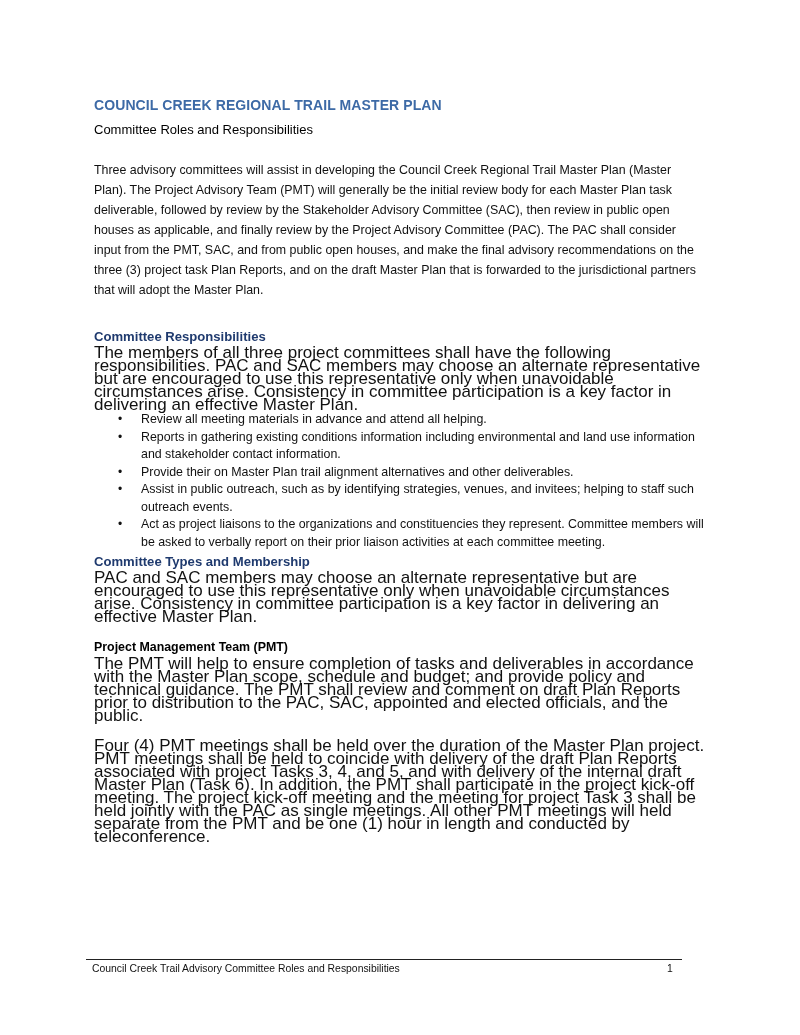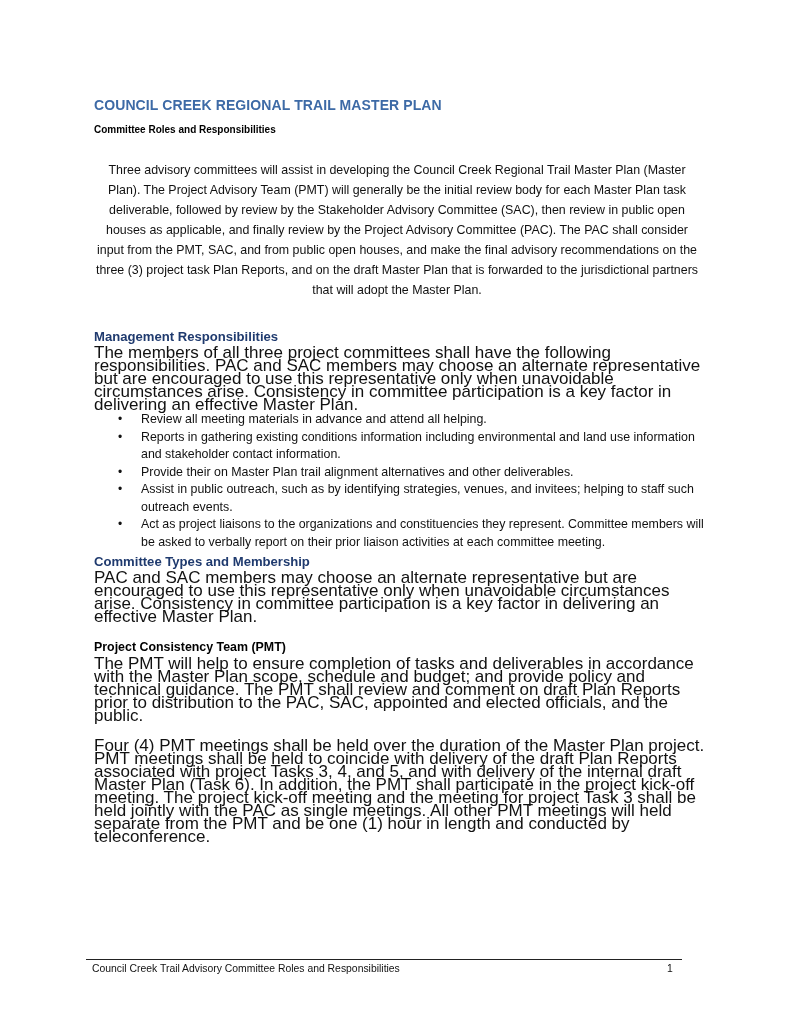--- a/index.html
+++ b/index.html
@@ -24,32 +24,31 @@
     .doc-title {
       font-family: "Liberation Sans", sans-serif;
       font-weight: bold;
       font-size: 14px;
       color: #3d6aa6;
       letter-spacing: 0.1px;
       margin: 0;
       line-height: 18px;
     }
     .doc-subtitle {
-      font-weight: bold;
-      font-size: 10px;
+      font-weight: normal;
+      font-size: 13px;
       color: #000000;
       margin: 6px 0 0 0;
       line-height: 20px;
     }
     .intro {
       margin: 20px 8px 0 0;
       font-size: 12.4px;
       line-height: 20px;
       color: #111;
-      text-align: center;
     }
     .section-heading {
       font-weight: bold;
       font-size: 13.1px;
       color: #1f3a6e;
       margin: 0;
       line-height: 18px;
     }
     .h-resp { margin-top: 28px; }
     .h-types { margin-top: 2px; }
@@ -110,21 +109,21 @@
     }
   </style>
 </head>
 <body>
 
 <div class="page">
   <h1 class="doc-title">COUNCIL CREEK REGIONAL TRAIL MASTER PLAN</h1>
   <h2 class="doc-subtitle">Committee Roles and Responsibilities</h2>
   <p class="intro">Three advisory committees will assist in developing the Council Creek Regional Trail Master Plan (Master Plan). The Project Advisory Team (PMT) will generally be the initial review body for each Master Plan task deliverable, followed by review by the Stakeholder Advisory Committee (SAC), then review in public open houses as applicable, and finally review by the Project Advisory Committee (PAC). The PAC shall consider input from the PMT, SAC, and from public open houses, and make the final advisory recommendations on the three (3) project task Plan Reports, and on the draft Master Plan that is forwarded to the jurisdictional partners that will adopt the Master Plan.</p>
 
-  <h3 class="section-heading h-resp">Management Responsibilities</h3>
+  <h3 class="section-heading h-resp">Committee Responsibilities</h3>
   <p class="para">The members of all three project committees shall have the following responsibilities. PAC and SAC members may choose an alternate representative but are encouraged to use this representative only when unavoidable circumstances arise. Consistency in committee participation is a key factor in delivering an effective Master Plan.</p>
   <ul class="resp-list">
     <li>
       <span class="bullet">•</span>
       <span>Review all meeting materials in advance and attend all helping.</span>
     </li>
     <li>
       <span class="bullet">•</span>
       <span>Reports in gathering existing conditions information including environmental and land use information and stakeholder contact information.</span>
     </li>
@@ -138,21 +137,21 @@
     </li>
     <li>
       <span class="bullet">•</span>
       <span>Act as project liaisons to the organizations and constituencies they represent. Committee members will be asked to verbally report on their prior liaison activities at each committee meeting.</span>
     </li>
   </ul>
 
   <h3 class="section-heading h-types">Committee Types and Membership</h3>
   <p class="para">PAC and SAC members may choose an alternate representative but are encouraged to use this representative only when unavoidable circumstances arise. Consistency in committee participation is a key factor in delivering an effective Master Plan.</p>
 
-  <p class="subhead">Project Consistency Team (PMT)</p>
+  <p class="subhead">Project Management Team (PMT)</p>
   <p class="para">The PMT will help to ensure completion of tasks and deliverables in accordance with the Master Plan scope, schedule and budget; and provide policy and technical guidance. The PMT shall review and comment on draft Plan Reports prior to distribution to the PAC, SAC, appointed and elected officials, and the public.</p>
   <div class="spacer"></div>
   <p class="para">Four (4) PMT meetings shall be held over the duration of the Master Plan project. PMT meetings shall be held to coincide with delivery of the draft Plan Reports associated with project Tasks 3, 4, and 5, and with delivery of the internal draft Master Plan (Task 6). In addition, the PMT shall participate in the project kick-off meeting. The project kick-off meeting and the meeting for project Task 3 shall be held jointly with the PAC as single meetings. All other PMT meetings will held separate from the PMT and be one (1) hour in length and conducted by teleconference.</p>
 </div>
 
 <div class="footer-rule"></div>
 <div class="footer-text">Council Creek Trail Advisory Committee Roles and Responsibilities</div>
 <div class="footer-page">1</div>
 
 </body></html>

